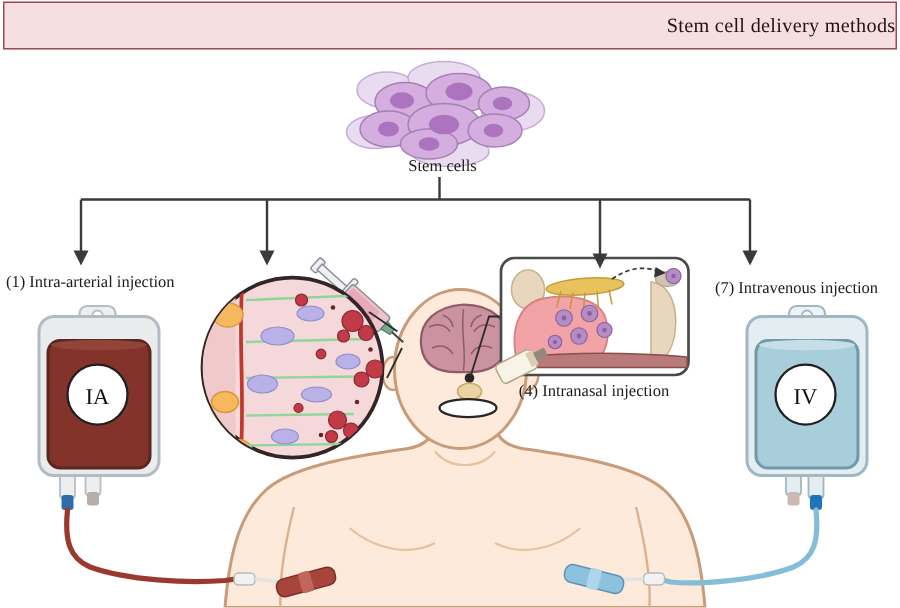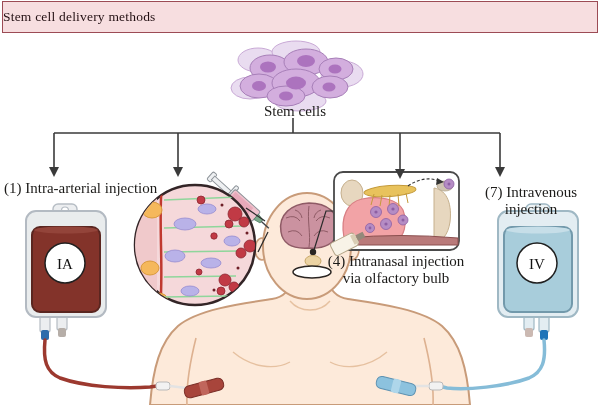--- a/index.html
+++ b/index.html
@@ -5,25 +5,25 @@
   html,body{margin:0;padding:0;}
   body{
     width:600px;height:405px;overflow:hidden;background:#ffffff;
     font-family:"Liberation Serif","DejaVu Serif",serif;
     position:relative;
   }
   .stage{position:absolute;left:0;top:0;width:600px;height:405px;}
   .banner{
     position:absolute;left:2px;top:1px;width:594px;height:30px;
     background:#f7dee0;border:1.6px solid #9c4b55;
-    display:flex;align-items:center;justify-content:flex-start;
+    display:flex;align-items:center;justify-content:flex-end;
     font-size:13.5px;color:#241114;letter-spacing:.2px;
   }
   .lbl{
-    position:absolute;color:#1c1b19;font-size:15px;line-height:16.5px;
+    position:absolute;color:#1c1b19;font-size:11px;line-height:16.5px;
   }
   .lbl.center{text-align:center;}
   #svgdiagram{position:absolute;left:0;top:0;}
 </style>
 </head>
 <body>
 
 <div class="stage">
 
   <svg id="svgdiagram" width="600" height="405" viewBox="0 0 600 405">
@@ -243,16 +243,15 @@
 
   <div class="lbl center" style="left:245px;top:103px;width:100px;">Stem cells</div>
 
   <div class="lbl" style="left:4px;top:180px;width:175px;">(1) Intra-arterial injection</div>
 
   <div class="lbl center" style="left:462px;top:184px;width:138px;">(7) Intravenous injection</div>
 
 
   <div class="lbl center" style="left:316px;top:253px;width:160px;text-align:center;">
     <div>(4) Intranasal injection</div>
-    <div>via olfactory bulb</div>
   </div>
 
 </div>
 
 </body></html>

